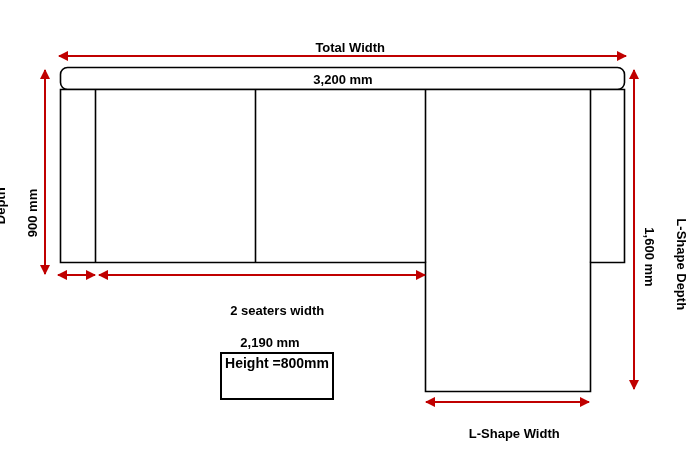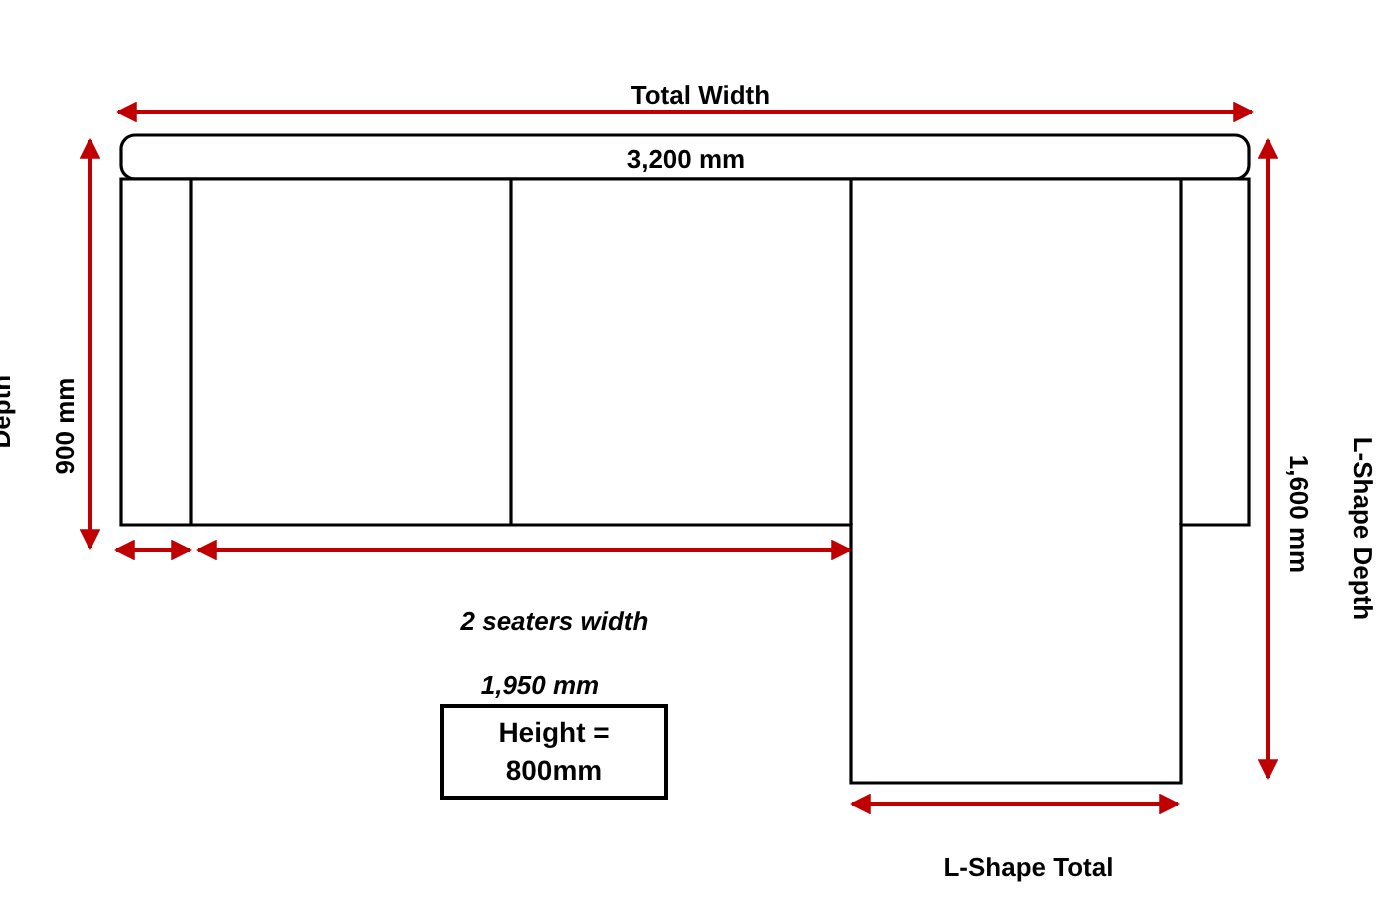--- a/index.html
+++ b/index.html
@@ -22,22 +22,21 @@
     letter-spacing:0px;
   }
   .lbl .l2{display:block;font-weight:bold;}
   .rot-left{transform:rotate(-90deg);transform-origin:50% 50%;}
   .rot-right{transform:rotate(90deg);transform-origin:50% 50%;}
   .hbox{
     position:absolute;
     border:2px solid #000;
     background:#fff;
     display:flex;
-    flex-direction:column;
-    align-items:center;
+    flex-direction:row;
     justify-content:center;
     font-weight:bold;
     font-size:14px;
     line-height:19px;
   }
 </style>
 </head>
 <body>
 
 <div id="stage">
@@ -94,27 +93,27 @@
     <span>Depth</span>
     <span class="l2">900 mm</span>
   </div>
 
   <div class="lbl rot-right" style="left:557px;top:209px;width:200px;">
     <span>L-Shape Depth</span>
     <span class="l2">1,600 mm</span>
   </div>
 
 
-  <div class="lbl" style="left:170px;top:287px;width:200px;font-style:italic;">
+  <div class="lbl" style="left:170px;top:287px;width:200px;">
     <span>2 seaters width</span>
-    <span class="l2">1,950 mm</span>
+    <span class="l2">2,190 mm</span>
   </div>
 
   <div class="lbl" style="left:407px;top:410px;width:200px;">
-    <span>L-Shape Total</span>
+    <span>L-Shape Width</span>
     
   </div>
 
   <div class="hbox" style="left:220px;top:352px;width:110px;height:44px;">
     <span>Height =</span>
     <span>800mm</span>
   </div>
 
 </div>
 

